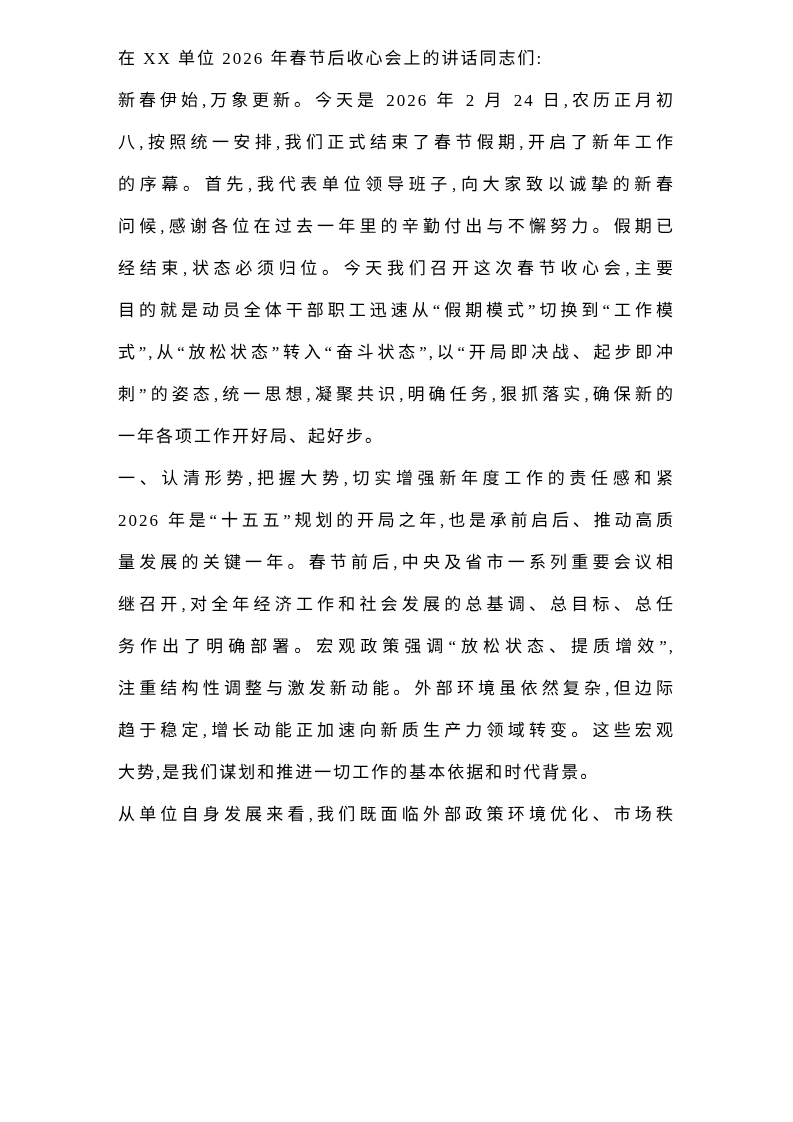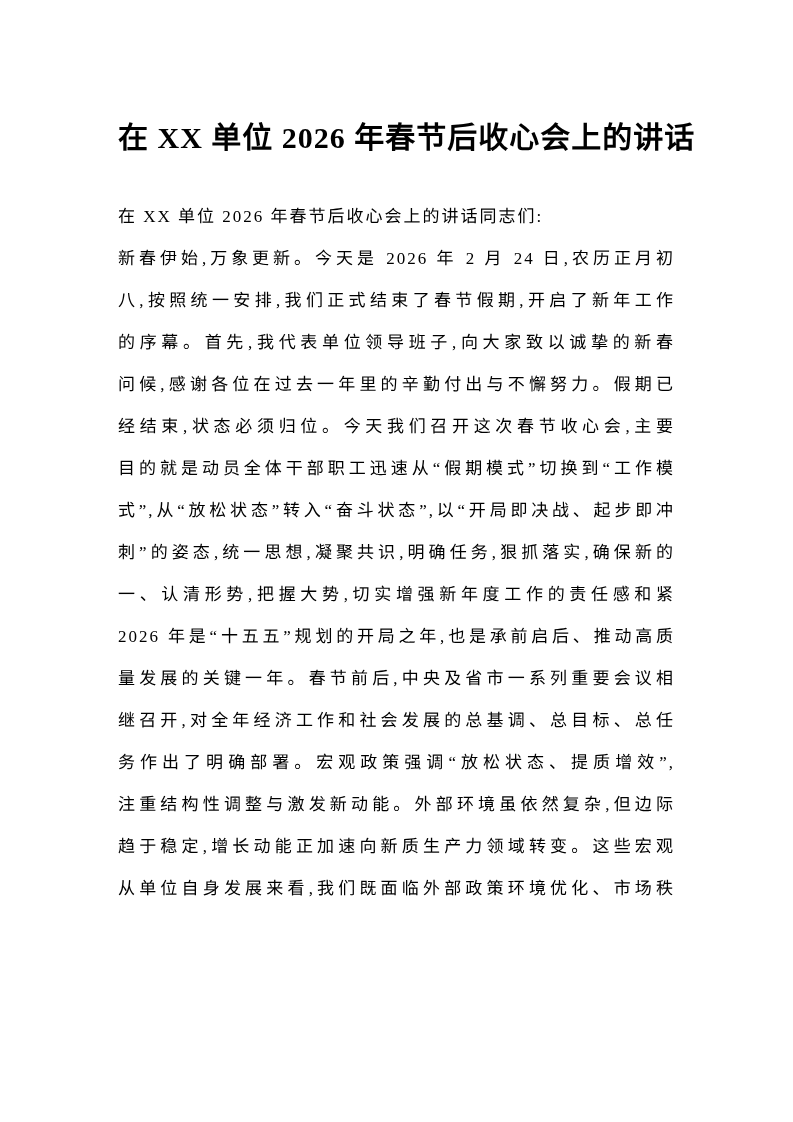--- a/index.html
+++ b/index.html
@@ -47,34 +47,35 @@
   .line.full {
     text-align-last: justify;
     -moz-text-align-last: justify;
   }
 </style>
 </head>
 <body>
 
 <div class="page">
   <div class="content">
-    <h1 class="doc-title">在 XX 单位 2026 年春节后收心会上的讲话</h1>
     <div class="doc-body">
         <div class="line">在 XX 单位 2026 年春节后收心会上的讲话同志们:</div>
         <div class="line full">新春伊始,万象更新。今天是 2026 年 2 月 24 日,农历正月初</div>
         <div class="line full">八,按照统一安排,我们正式结束了春节假期,开启了新年工作</div>
         <div class="line full">的序幕。首先,我代表单位领导班子,向大家致以诚挚的新春</div>
         <div class="line full">问候,感谢各位在过去一年里的辛勤付出与不懈努力。假期已</div>
         <div class="line full">经结束,状态必须归位。今天我们召开这次春节收心会,主要</div>
         <div class="line full">目的就是动员全体干部职工迅速从“假期模式”切换到“工作模</div>
         <div class="line full">式”,从“放松状态”转入“奋斗状态”,以“开局即决战、起步即冲</div>
         <div class="line full">刺”的姿态,统一思想,凝聚共识,明确任务,狠抓落实,确保新的</div>
+        <div class="line">一年各项工作开好局、起好步。</div>
         <div class="line full">一、认清形势,把握大势,切实增强新年度工作的责任感和紧</div>
         <div class="line full">2026 年是“十五五”规划的开局之年,也是承前启后、推动高质</div>
         <div class="line full">量发展的关键一年。春节前后,中央及省市一系列重要会议相</div>
         <div class="line full">继召开,对全年经济工作和社会发展的总基调、总目标、总任</div>
         <div class="line full">务作出了明确部署。宏观政策强调“放松状态、提质增效”,</div>
         <div class="line full">注重结构性调整与激发新动能。外部环境虽依然复杂,但边际</div>
         <div class="line full">趋于稳定,增长动能正加速向新质生产力领域转变。这些宏观</div>
+        <div class="line">大势,是我们谋划和推进一切工作的基本依据和时代背景。</div>
         <div class="line full">从单位自身发展来看,我们既面临外部政策环境优化、市场秩</div>
       </div>
   </div>
 </div>
 
 </body></html>

